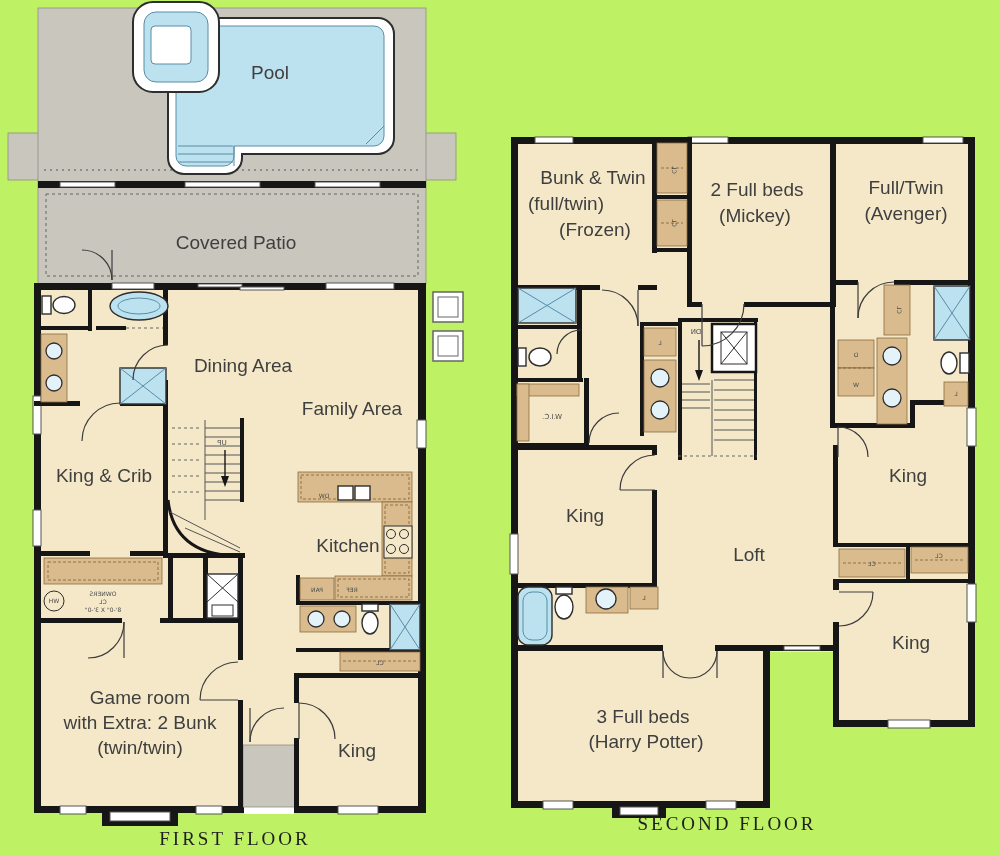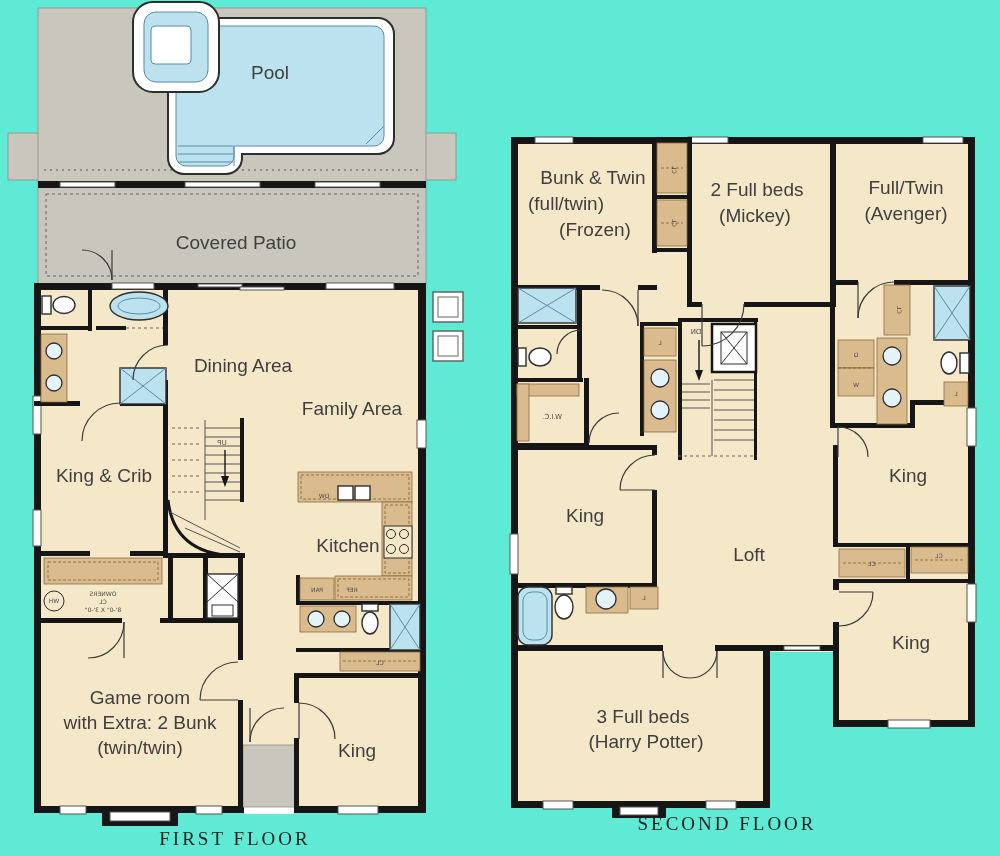--- a/index.html
+++ b/index.html
@@ -1,16 +1,16 @@
 <!DOCTYPE html>
 <html><head>
 <meta charset="utf-8">
 <style>
   html,body{margin:0;padding:0;background:#ffffff;}
-  #stage{position:relative;width:1000px;height:856px;background:#5eead4;overflow:hidden;}
+  #stage{position:relative;width:1000px;height:856px;background:#bef264;overflow:hidden;}
   svg{position:absolute;left:0;top:0;}
   .wall{fill:#161616;}
   .room-label{font:19px "Liberation Sans",sans-serif;fill:#3f3f3f;text-anchor:middle;}
   .title{font:19px "Liberation Serif",serif;letter-spacing:3px;fill:#1f1f1f;text-anchor:middle;}
   .small-label{font:7px "DejaVu Sans",sans-serif;fill:#4a4a4a;text-anchor:middle;}
   .tiny{font:6px "DejaVu Sans",sans-serif;fill:#4a4a4a;text-anchor:middle;}
   .deck{fill:#c9c6be;stroke:#8f8d86;stroke-width:0.8;}
   .poolouter{fill:#ffffff;stroke:#2e2e2e;stroke-width:2;}
   .poolwater{fill:#bce2f0;stroke:#5a8ca6;stroke-width:1;}
   .cab{fill:#d9bb8e;stroke:#8a6b40;stroke-width:0.8;}

